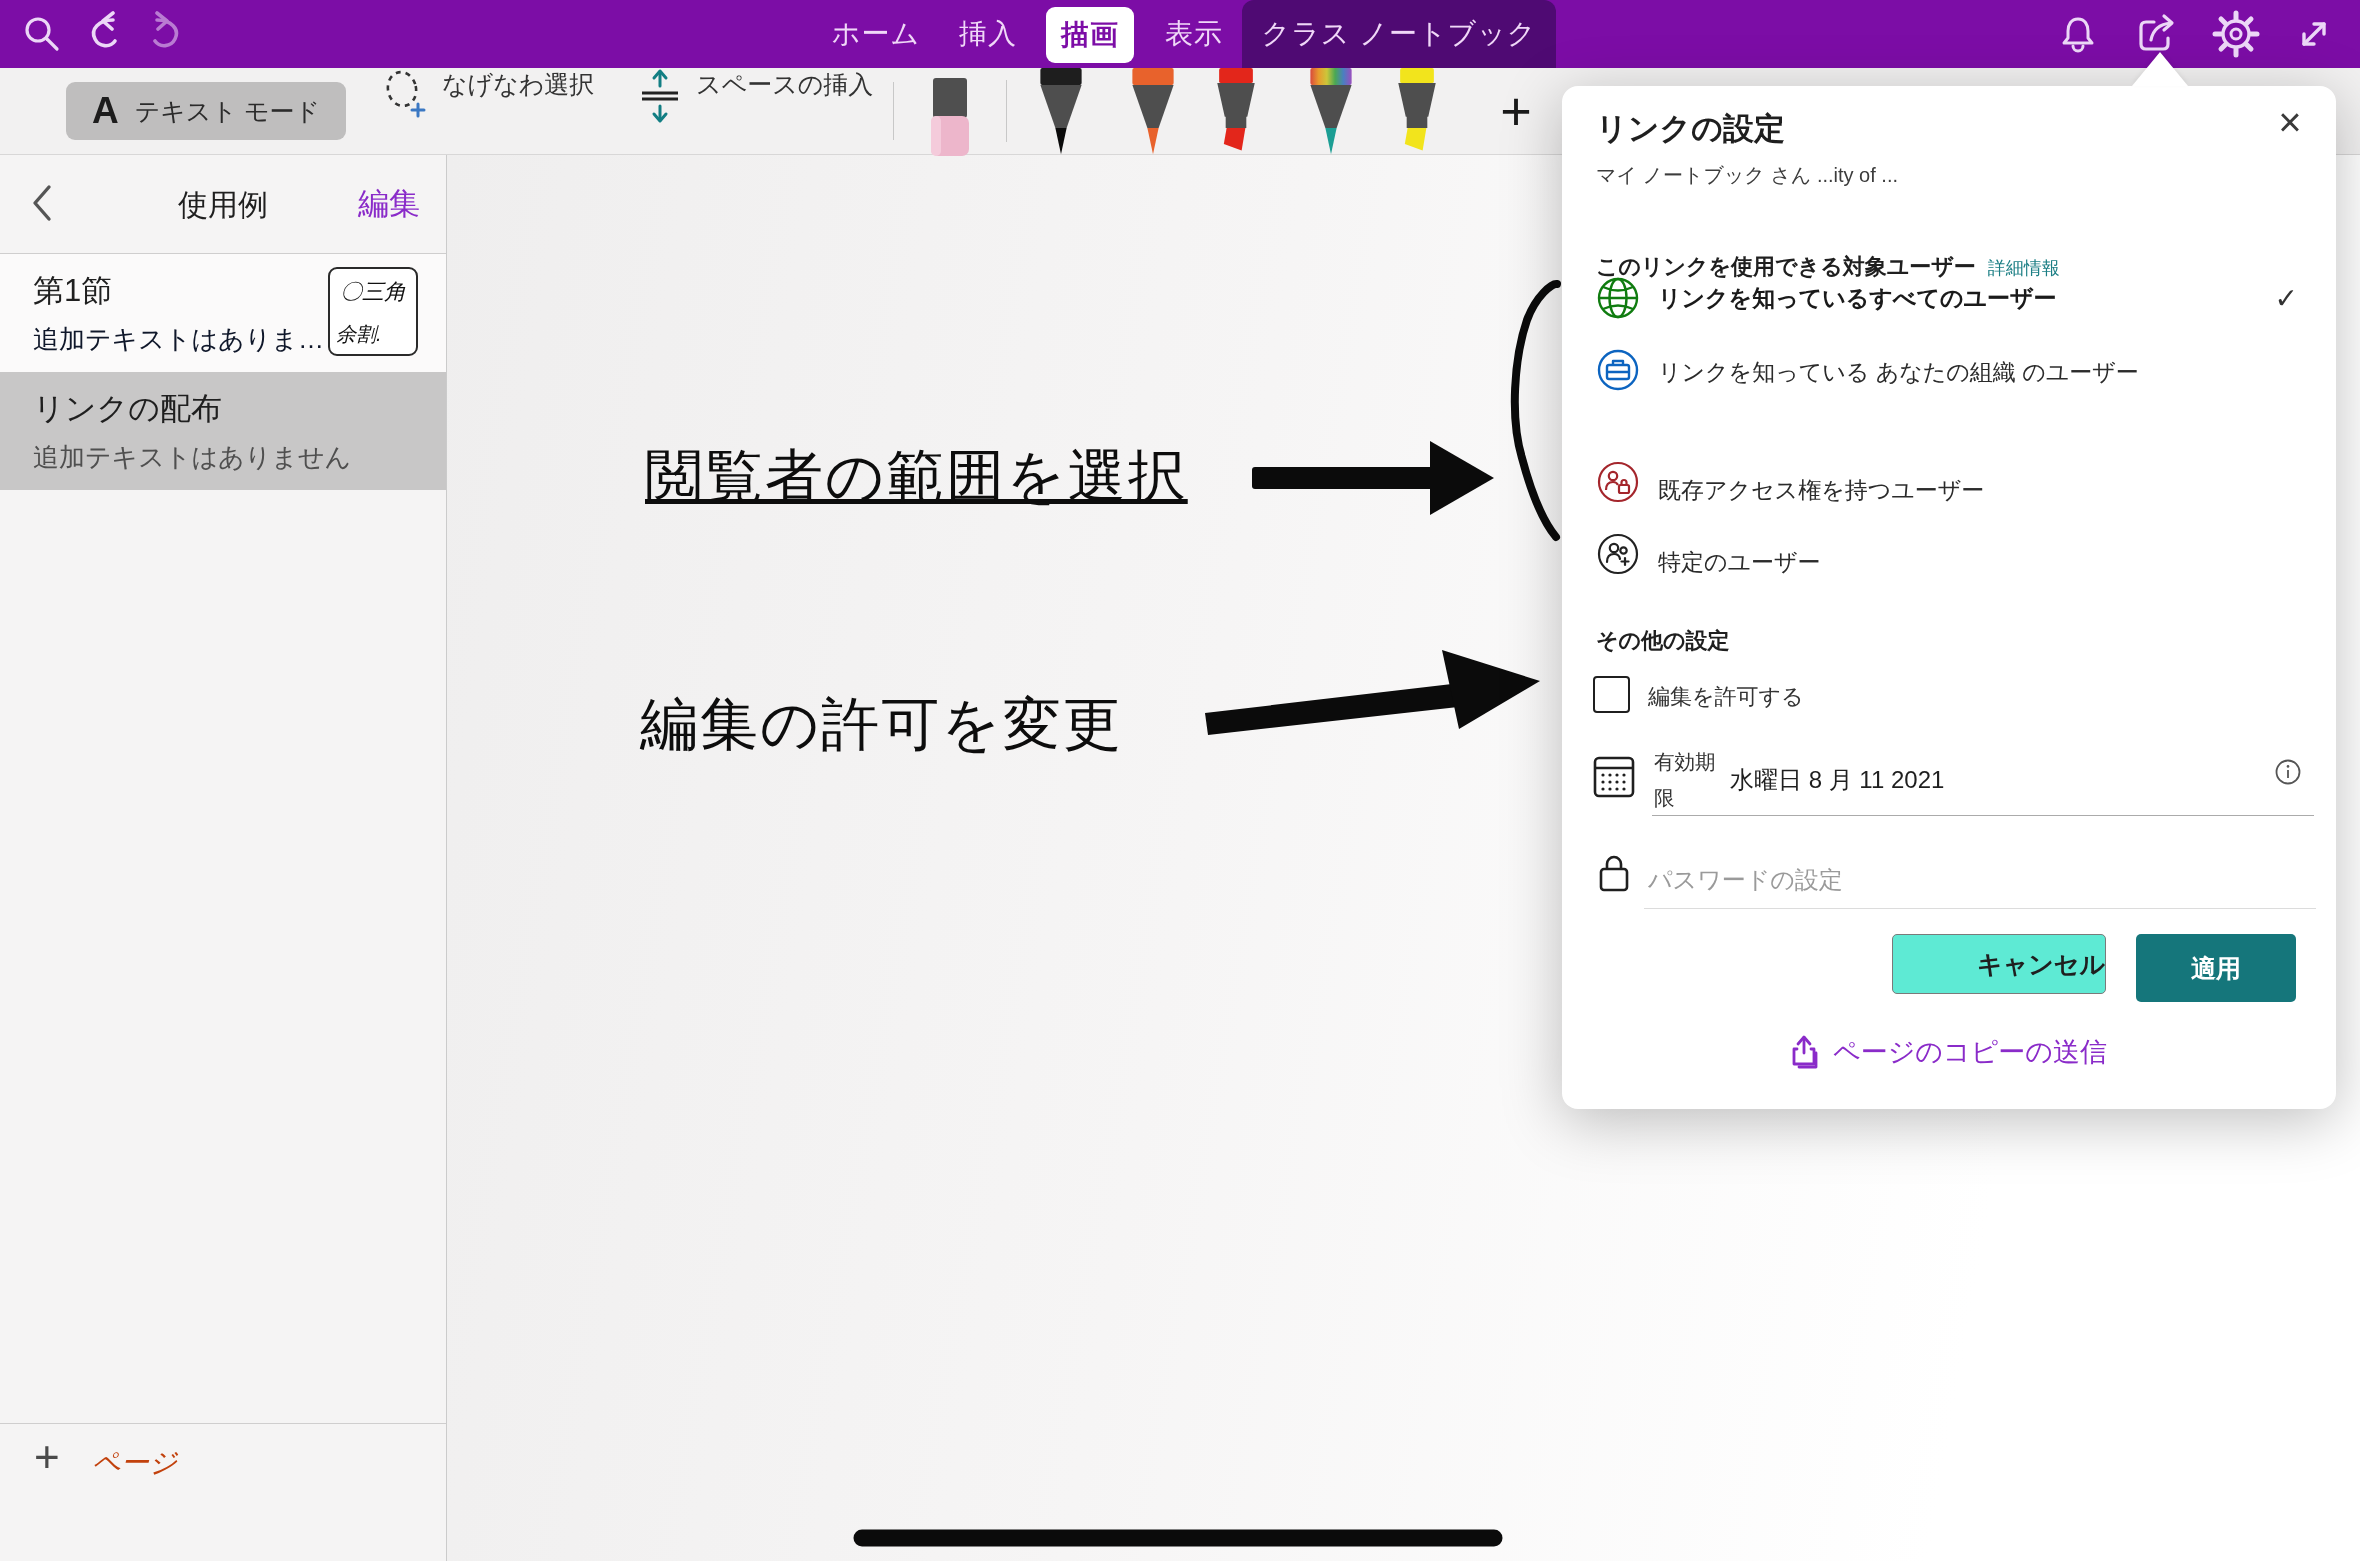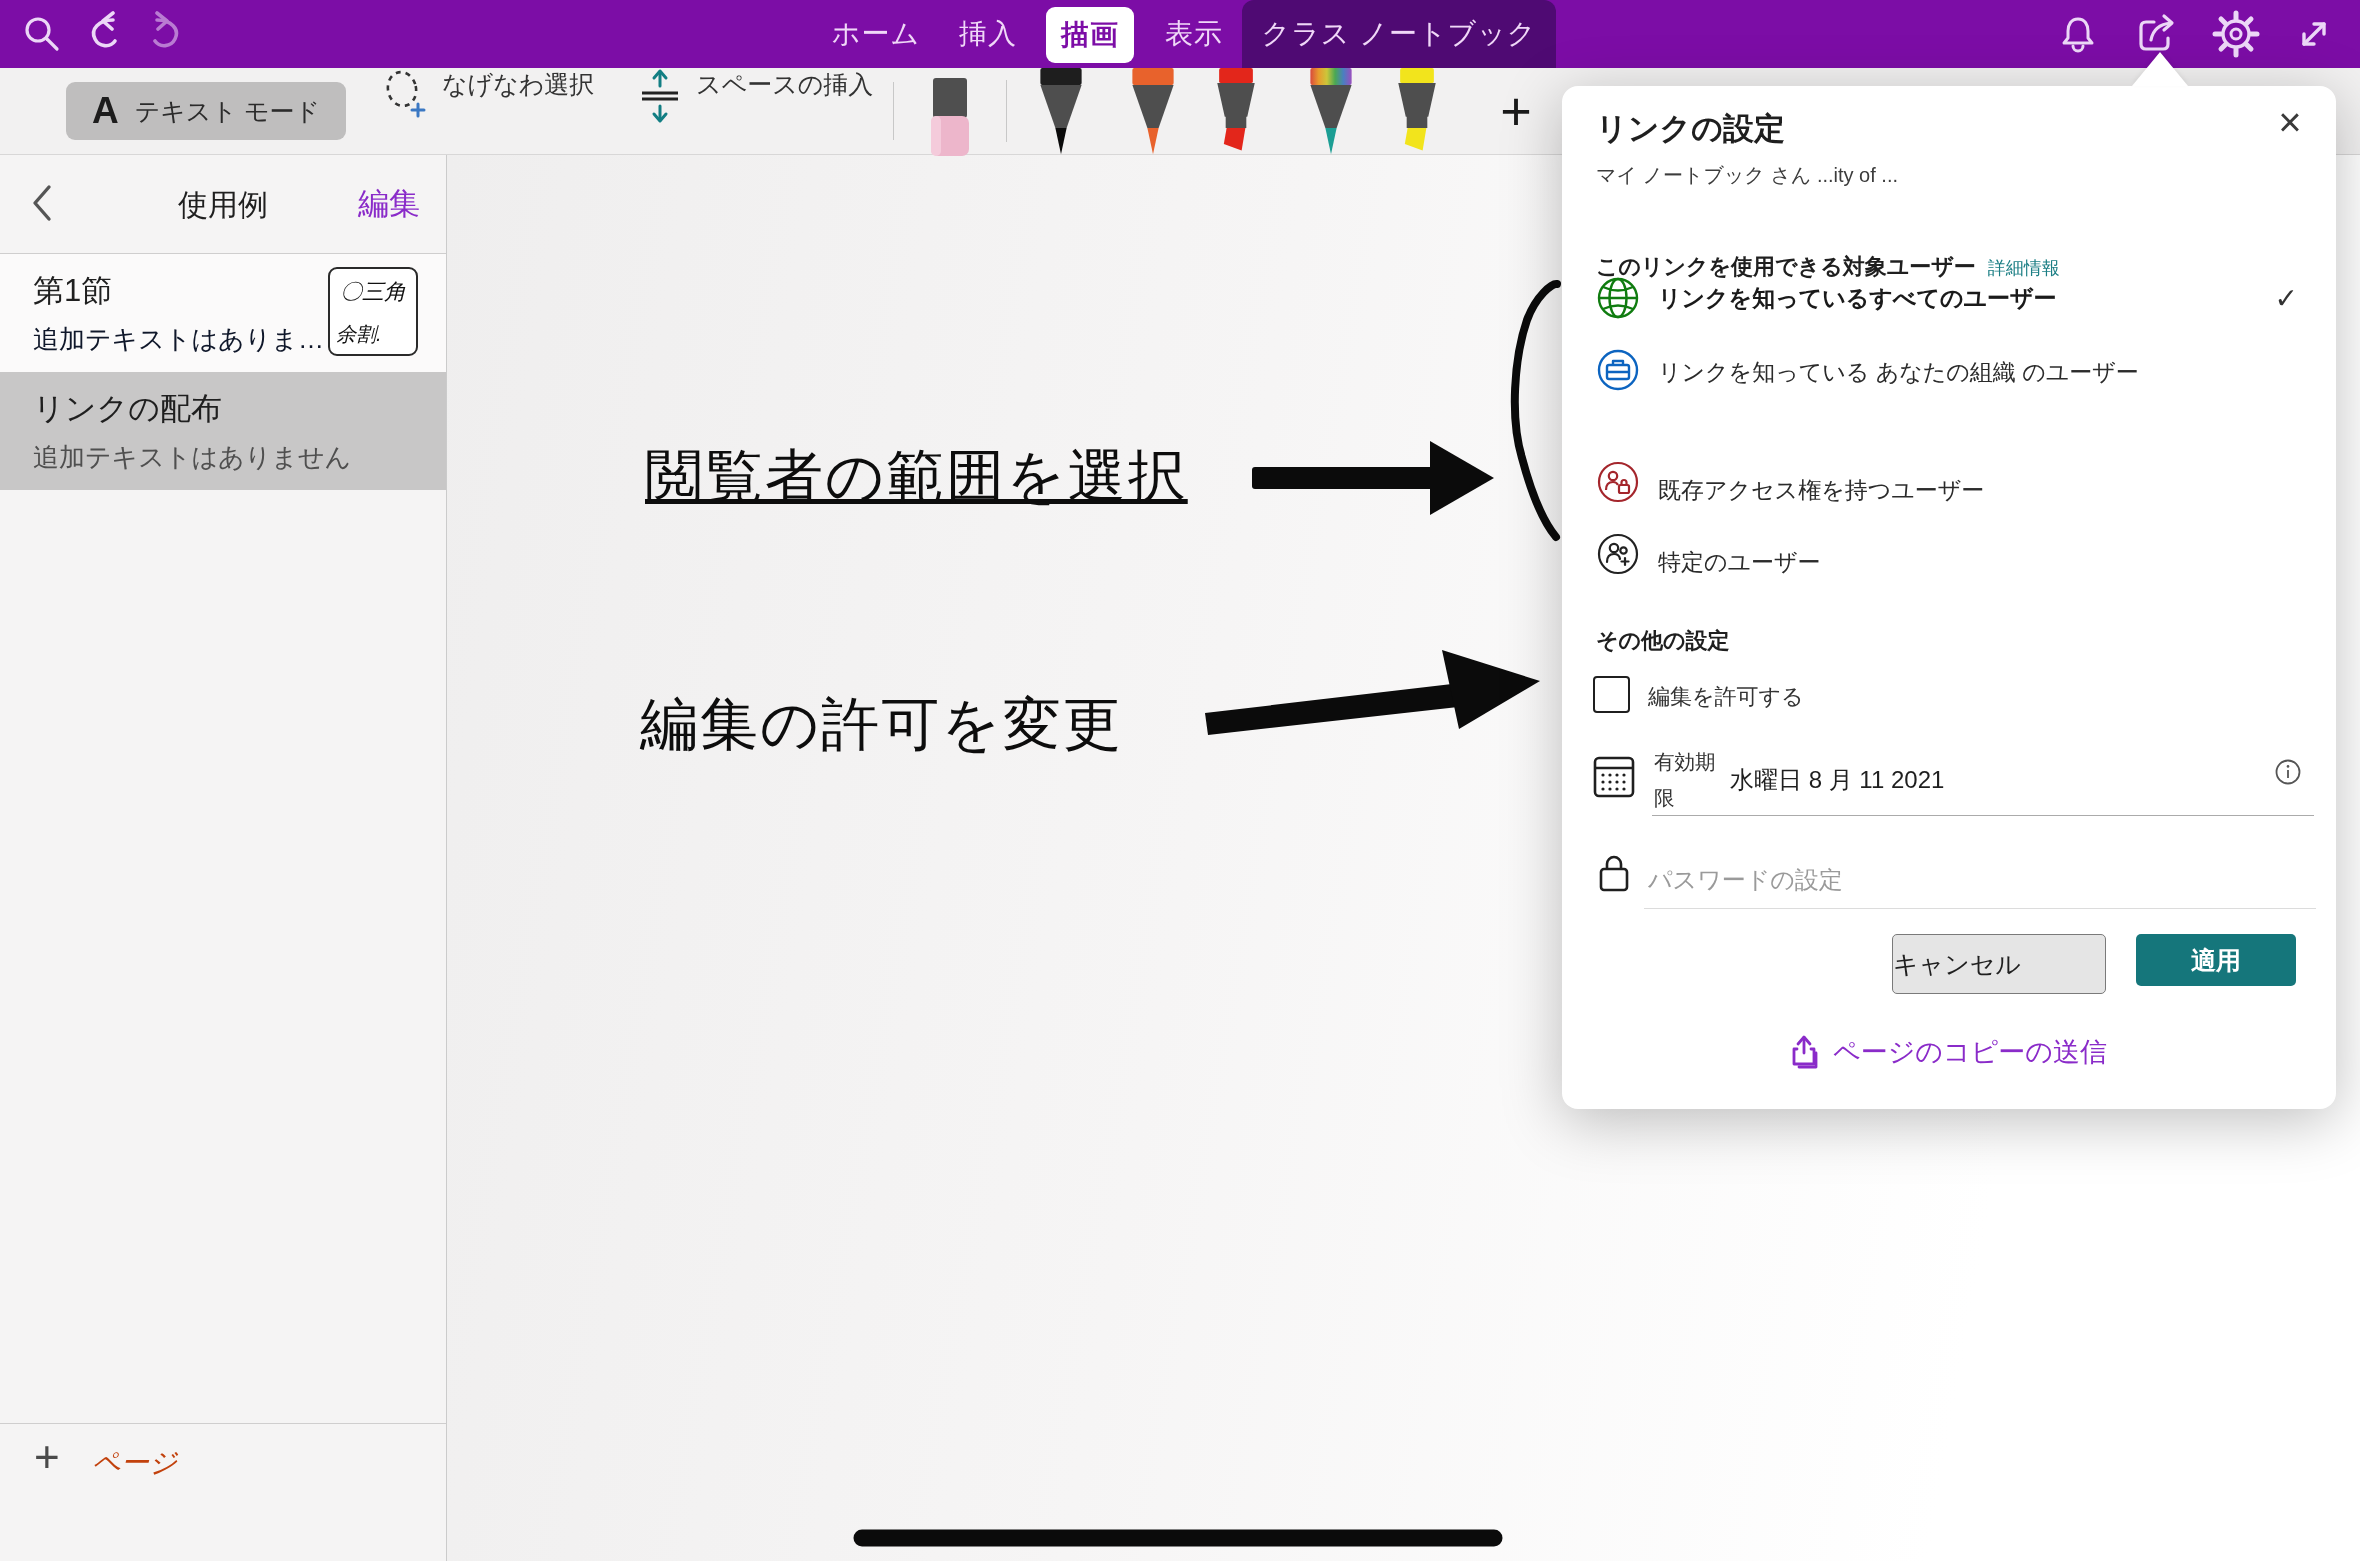--- a/index.html
+++ b/index.html
@@ -76,24 +76,24 @@
   .opt-check { position:absolute; right:38px; font-size:28px; color:#333; }
   .dlg-other { position:absolute; left:34px; top:540px; font-size:22px; font-weight:bold; color:#1f1f1f; }
   .dlg-checkbox { position:absolute; left:31px; top:590px; width:37px; height:37px; border:2.5px solid #1f1f1f;
     border-radius:4px; background:#fff; }
   .dlg-allow { position:absolute; left:86px; top:596px; font-size:22px; color:#333; }
   .exp-label { position:absolute; left:92px; top:658px; font-size:20.5px; color:#333; width:76px; line-height:36px; }
   .exp-value { position:absolute; left:168px; top:678px; font-size:24px; color:#1f1f1f; }
   .exp-line { position:absolute; left:90px; top:729px; width:662px; height:1px; background:#ABABAB; }
   .pwd-ph { position:absolute; left:86px; top:778px; font-size:24px; color:#9a9a9a; }
   .pwd-line { position:absolute; left:82px; top:822px; width:672px; height:1px; background:#DCDCDC; }
-  .btn-cancel { position:absolute; left:330px; top:848px; width:214px; height:60px; background:#e5e5e5;
-    border:1.5px solid #7a7a7a; border-radius:5px; font-size:25px; font-weight:400; color:#1f1f1f;
-    display:flex; align-items:center; justify-content:flex-start; }
-  .btn-apply { position:absolute; left:574px; top:848px; width:160px; height:52px; background:#15767B;
+  .btn-cancel { position:absolute; left:330px; top:848px; width:214px; height:60px; background:#5eead4;
+    border:1.5px solid #7a7a7a; border-radius:5px; font-size:25px; font-weight:700; color:#1f1f1f;
+    display:flex; align-items:center; justify-content:flex-end; }
+  .btn-apply { position:absolute; left:574px; top:848px; width:160px; height:68px; background:#15767B;
     border-radius:5px; font-size:25px; font-weight:600; color:#fff;
     display:flex; align-items:center; justify-content:center; }
   .send-link { position:absolute; left:0; top:948px; width:100%; display:flex; align-items:center;
     justify-content:center; gap:12px; color:#8A2BC9; font-size:27px; }
 </style>
 </head>
 <body>
 
 <div class="page">
 

